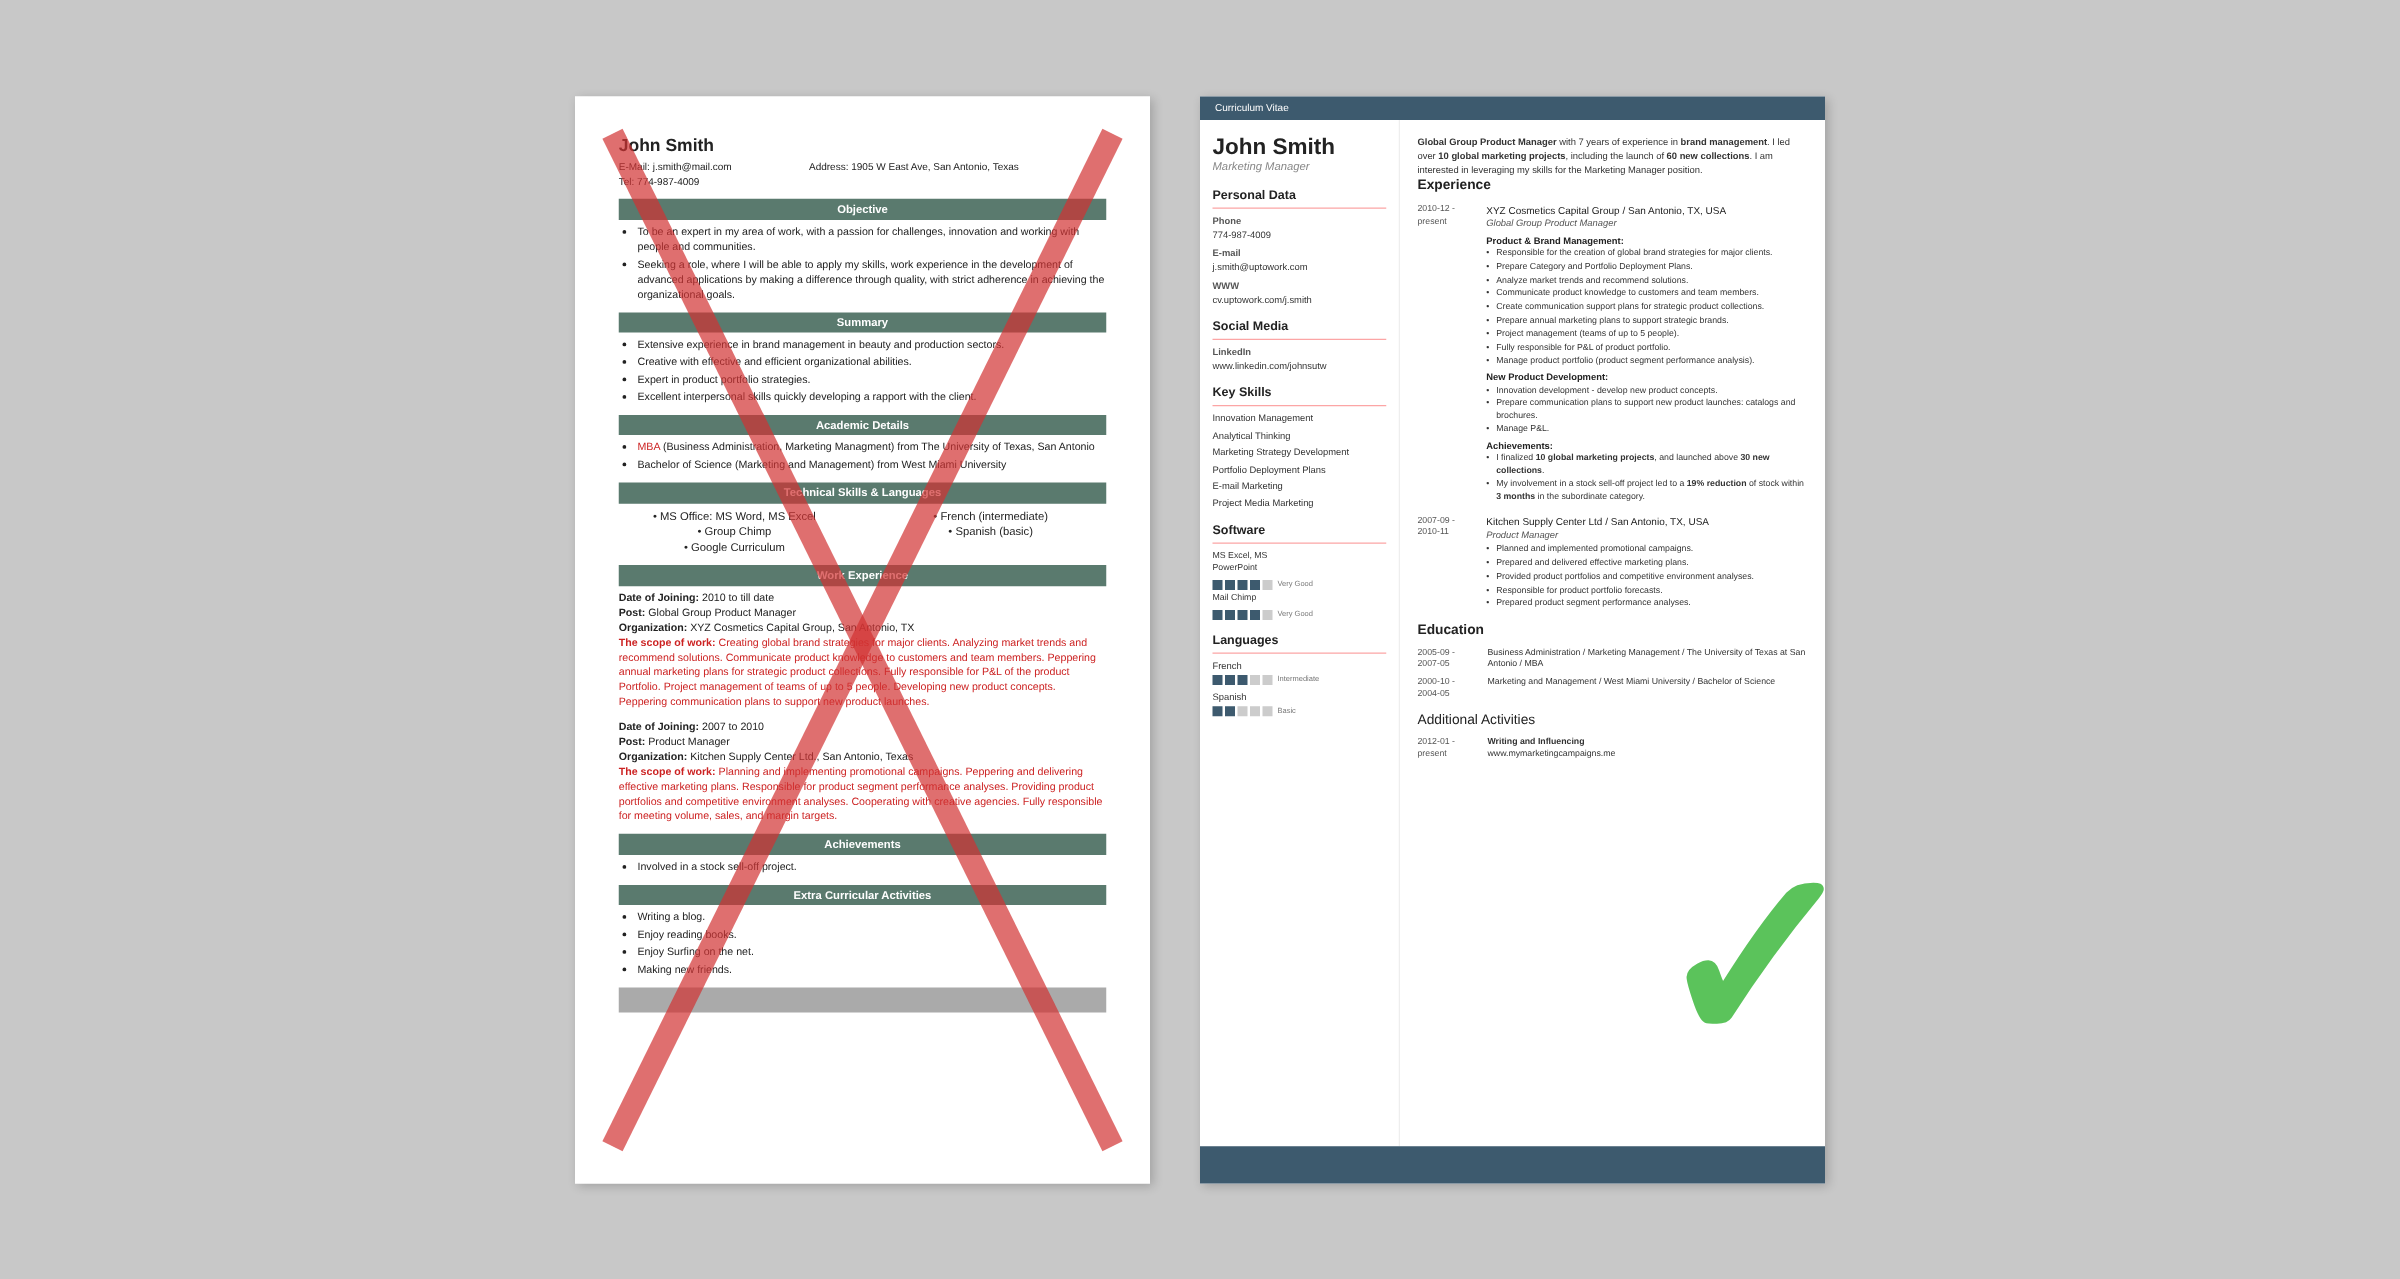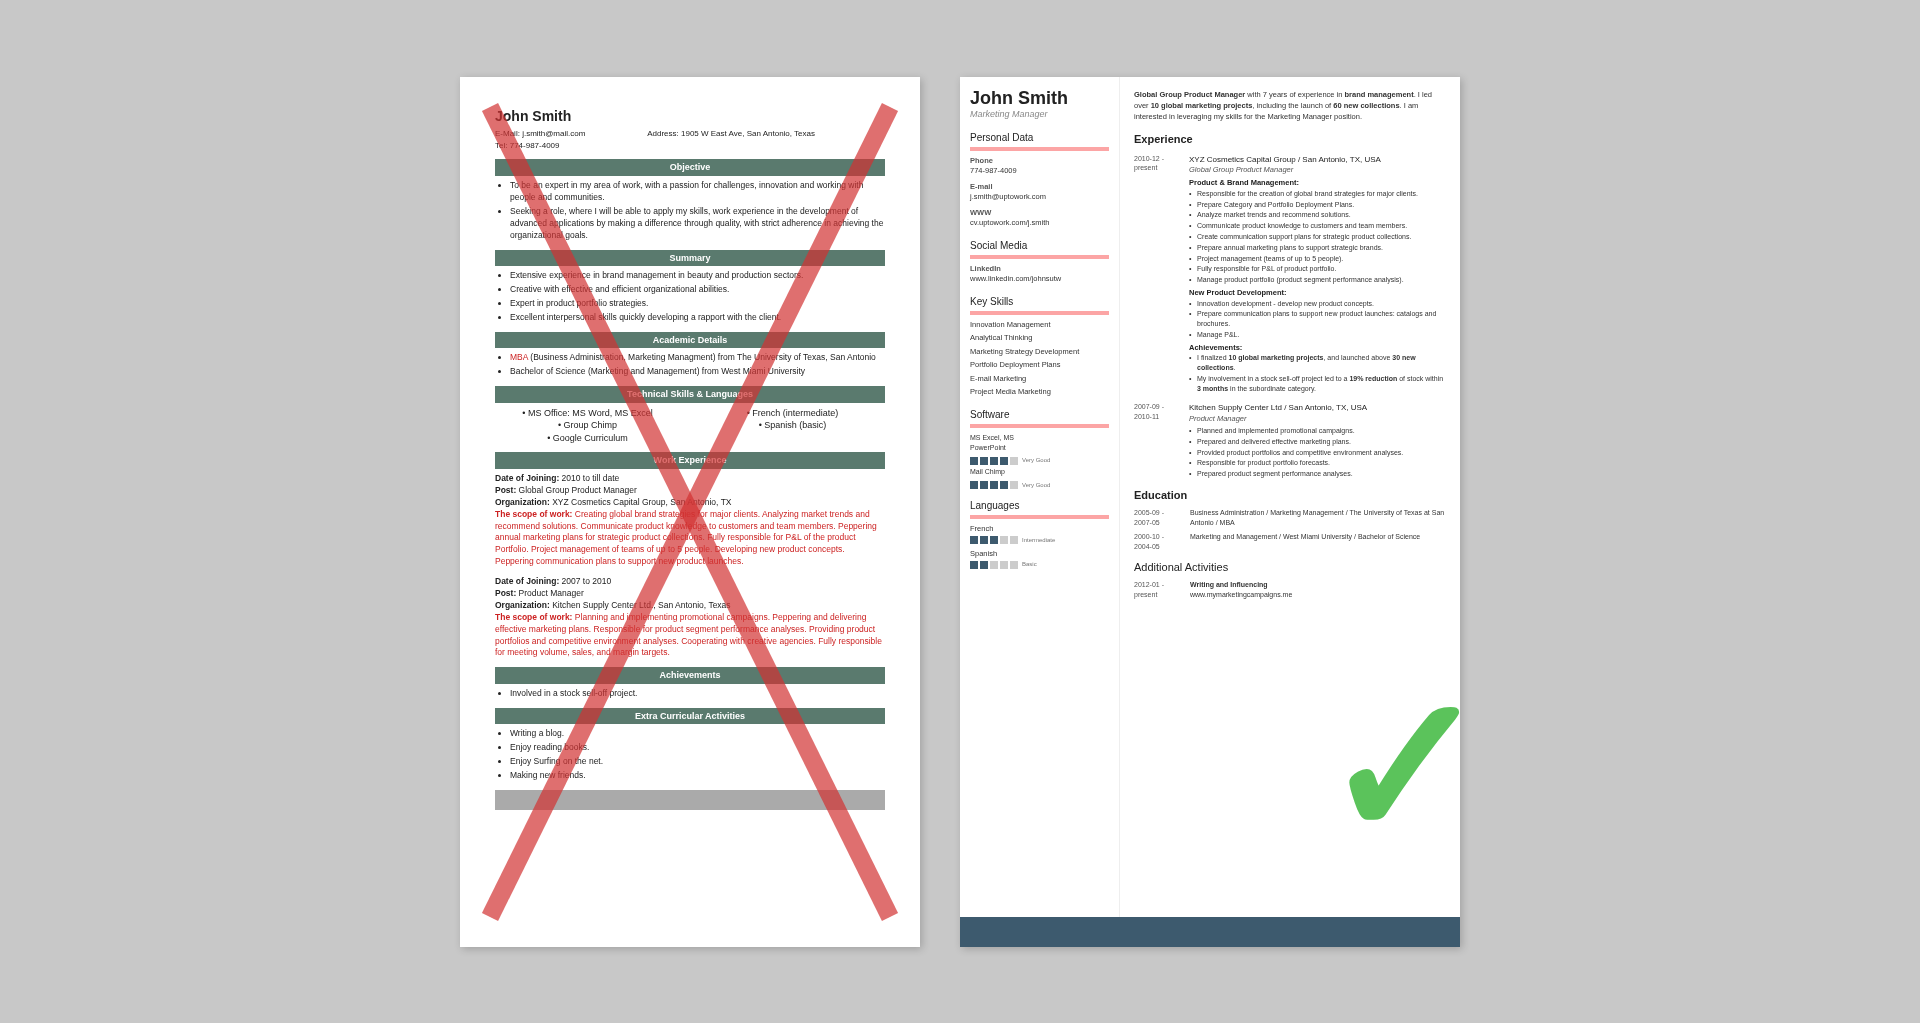--- a/index.html
+++ b/index.html
@@ -128,23 +128,23 @@
     }
     .right-title {
       font-size: 9px;
       color: #888;
       margin-bottom: 10px;
       font-style: italic;
     }
 
     .right-section-head {
       font-size: 10px;
-      font-weight: normal;
-      color: #222;
-      border-bottom: 4px solid #fca5a5;
+      font-weight: bold;
+      color: #222;
+      border-bottom: 1px solid #fca5a5;
       margin: 10px 0 5px;
       padding-bottom: 2px;
     }
 
     .right-label {
       font-size: 7.5px;
       font-weight: bold;
       color: #555;
       margin-top: 5px;
     }
@@ -201,21 +201,20 @@
     
     .right-right-col {
       flex: 1;
       padding: 12px 12px 12px 14px;
       overflow: hidden;
     }
 
     .summary-text {
       font-size: 7.5px;
       color: #333;
-      margin-bottom: 10px;
       line-height: 1.5;
     }
     .summary-text strong {
       font-weight: bold;
     }
 
     .exp-section-title {
       font-size: 11px;
       font-weight: bold;
       color: #222;
@@ -418,20 +417,21 @@
 
   <div class="x-overlay">
     <svg width="100%" height="100%" style="position:absolute;top:0;left:0;">
       <line x1="30" y1="30" x2="430" y2="840" stroke="rgba(210,50,50,0.7)" stroke-width="18"></line>
       <line x1="430" y1="30" x2="30" y2="840" stroke="rgba(210,50,50,0.7)" stroke-width="18"></line>
     </svg>
   </div>
 </div>
 
 <div class="resume-right">
+  <div class="cv-header-bar">Curriculum Vitae</div>
 
   <div class="resume-right-body">
 
     <div class="right-left-col">
       <div class="right-name">John Smith</div>
       <div class="right-title">Marketing Manager</div>
 
       <div class="right-section-head">Personal Data</div>
       <div class="right-label">Phone</div>
       <div class="right-value">774-987-4009</div>

